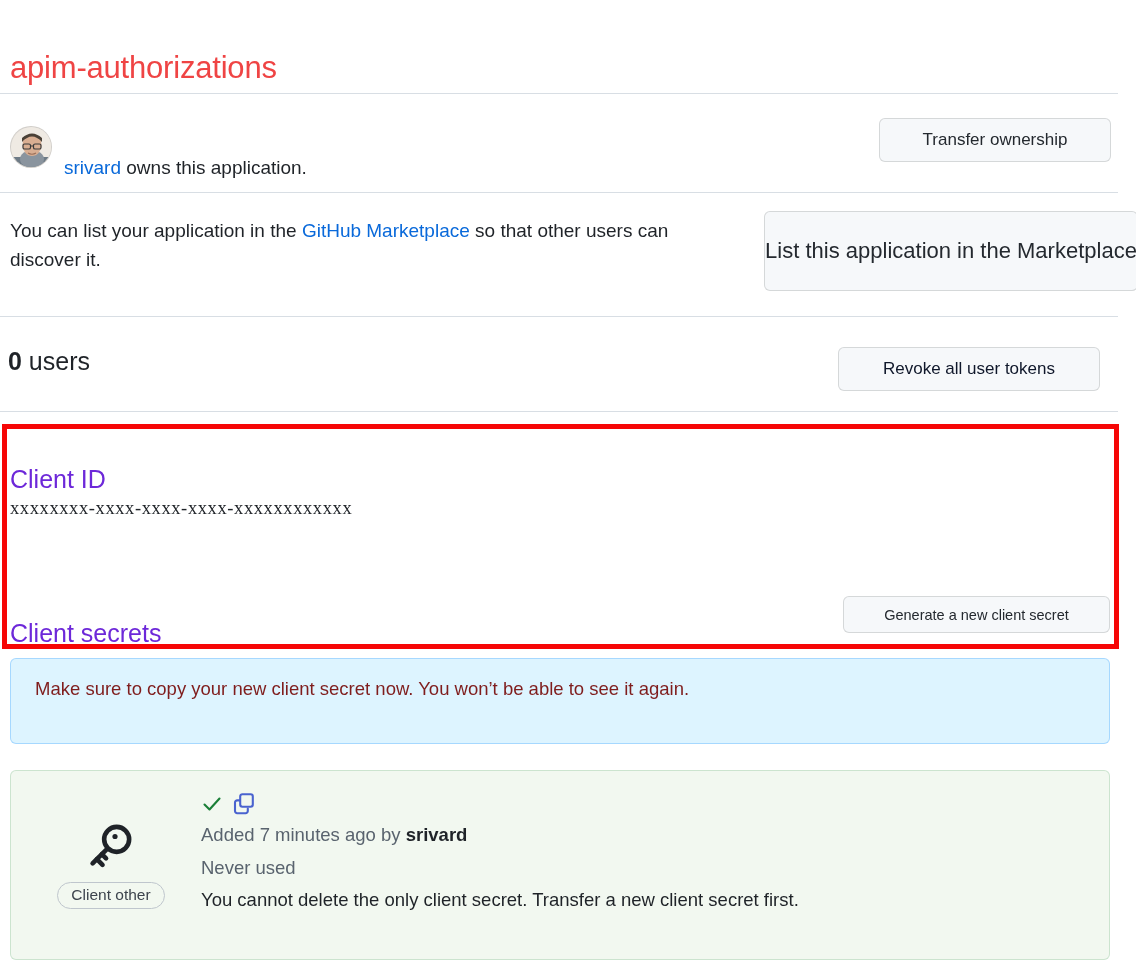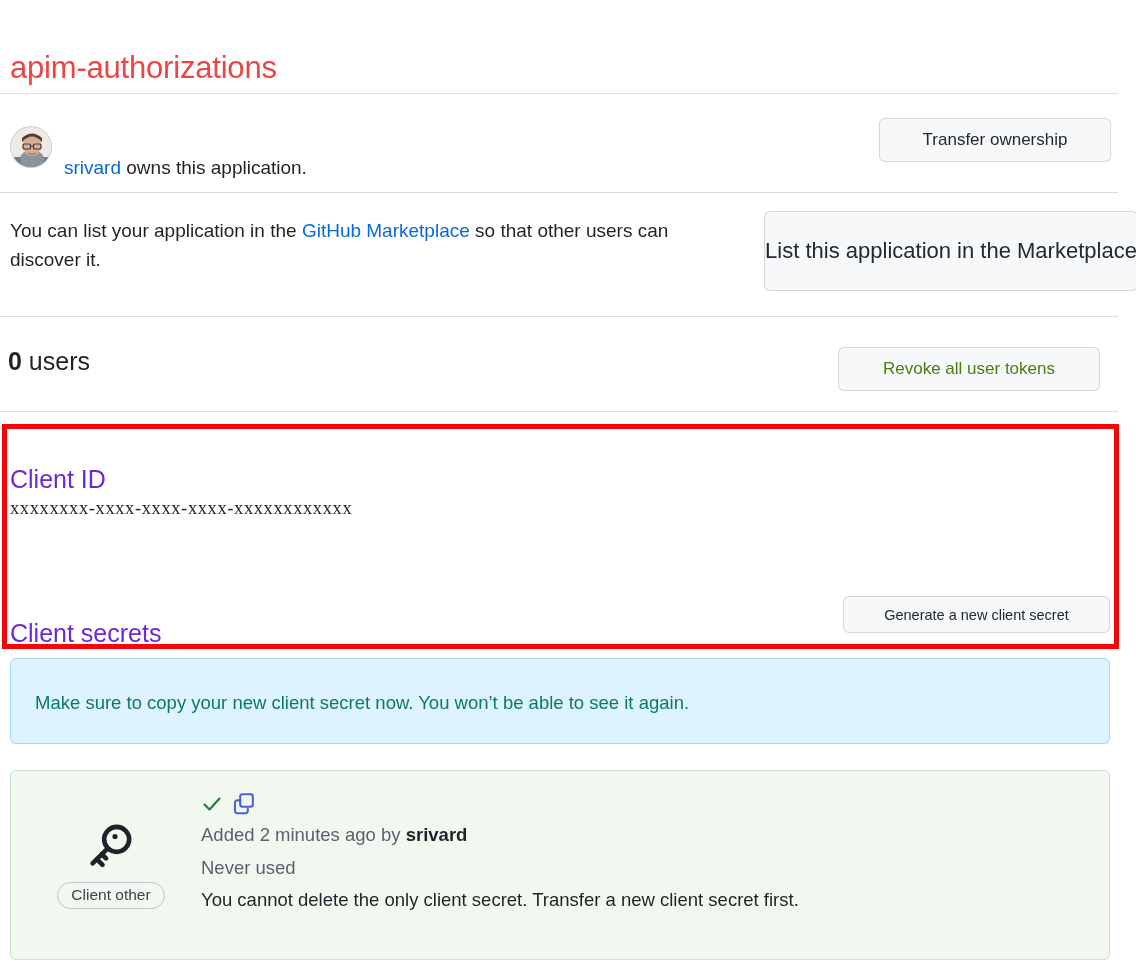--- a/index.html
+++ b/index.html
@@ -65,21 +65,21 @@
     font-size: 17px;
   }
   #btn-marketplace {
     position: absolute; left: 737px; top: 211px;
     width: 374px; height: 80px;
     font-size: 22px; line-height: 1.45; margin-left: 27px;
   }
   #btn-revoke {
     position: absolute; left: 838px; top: 347px;
     width: 262px; height: 44px;
-    font-size: 17px; color: #4d7c0f;
+    font-size: 17px; color: #0f172a;
   }
   #btn-generate {
     position: absolute; left: 843px; top: 596px;
     width: 267px; height: 37px;
     font-size: 14.5px;
   }
 
   
   .marketplace-text {
     position: absolute; left: 10px; top: 216px;
@@ -122,22 +122,22 @@
 
   
   .info-banner {
     position: absolute; left: 10px; top: 658px;
     width: 1100px; height: 86px;
     background: #ddf4ff;
     border: 1px solid rgba(84,174,255,0.4);
     border-radius: 6px;
   }
   .info-banner .msg {
-    position: absolute; left: 24px; top: 31px;
-    font-size: 18.5px; color: #0f766e; line-height: 1.4;
+    position: absolute; left: 24px; top: 17px;
+    font-size: 18.5px; color: #7f1d1d; line-height: 1.4;
   }
 
   
   .secret-card {
     position: absolute; left: 10px; top: 770px;
     width: 1100px; height: 190px;
     background: #f2f8f0;
     border: 1px solid rgba(31,136,61,0.18);
     border-radius: 6px;
   }
@@ -269,21 +269,21 @@
         </span>
         <span class="copy-icon">
           <svg width="22" height="24" viewBox="0 0 22 24" aria-hidden="true">
             <rect x="7.2" y="2.2" width="12.6" height="12.6" rx="2.2" fill="none" stroke="#4a63cf" stroke-width="2.1"></rect>
             <path d="M14.8 16.6 v2.4 a2.2 2.2 0 0 1 -2.2 2.2 h-8.4 a2.2 2.2 0 0 1 -2.2 -2.2 v-8.4 a2.2 2.2 0 0 1 2.2 -2.2 h2.4" fill="none" stroke="#4a63cf" stroke-width="2.1" stroke-linecap="round" stroke-linejoin="round"></path>
           </svg>
         </span>
       </div>
 
       <div class="meta-line">
-        <span>Added 2 minutes ago by </span><b>srivard</b>
+        <span>Added 7 minutes ago by </span><b>srivard</b>
       </div>
 
       <div class="meta-line">Never used</div>
 
       <div class="note-line">You cannot delete the only client secret. Transfer a new client secret first.</div>
     </div>
 
   </div>
 
 </div>

